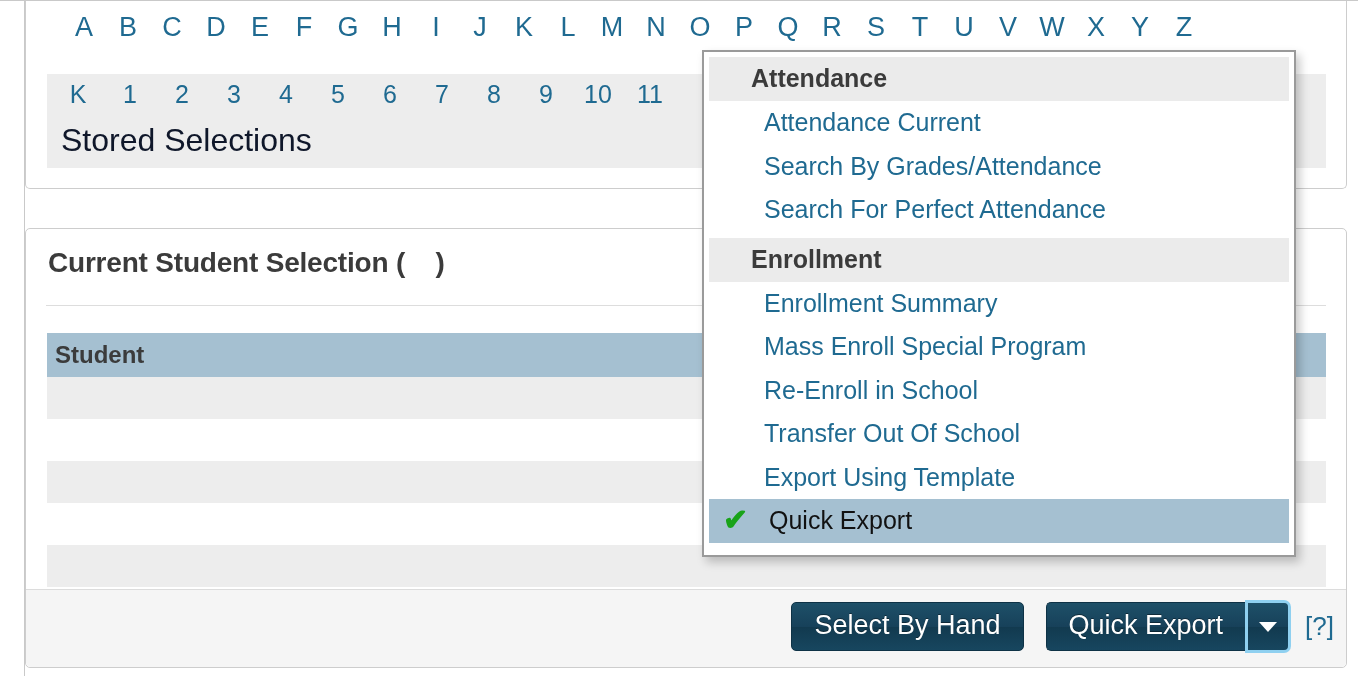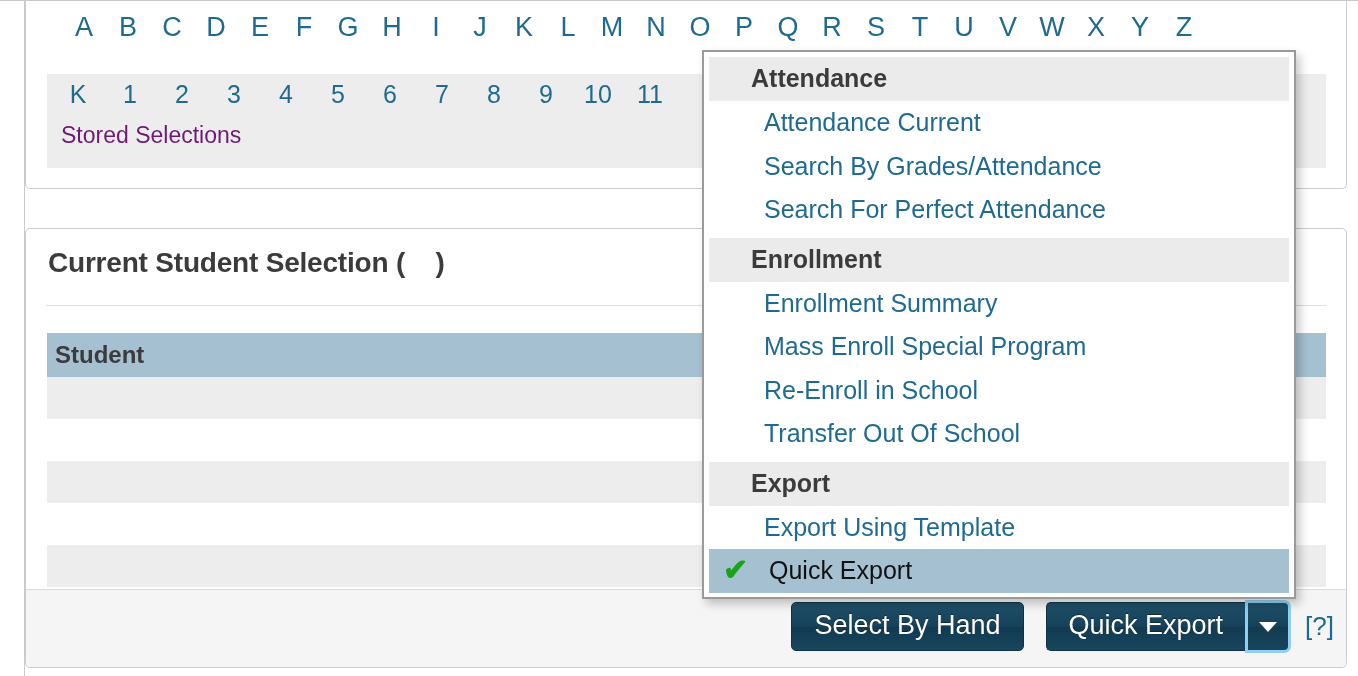--- a/index.html
+++ b/index.html
@@ -92,22 +92,22 @@
     min-width: 34px;
     text-align: center;
     margin-right: 18px;
     cursor: pointer;
   }
 
   .stored-link {
     position: absolute;
     left: 14px;
     top: 50px;
-    color: #701a75;
-    font-size: 23px;
+    color: #0f172a;
+    font-size: 32px;
     line-height: 1;
     text-decoration: none;
     cursor: pointer;
   }
 
   
   .selection-panel {
     position: absolute;
     left: 25px;
     top: 228px;
@@ -244,21 +244,21 @@
   .popup {
     position: absolute;
     left: 702px;
     top: 50px;
     width: 594px;
     background: #ffffff;
     border: 2px solid #9a9a9a;
     box-shadow: 4px 5px 9px rgba(0,0,0,0.22);
     box-sizing: border-box;
     z-index: 50;
-    padding-bottom: 4px;
+    padding-bottom: 12px;
   }
   .popup-section-header {
     background: #ebebeb;
     color: #3b3b3b;
     font-size: 25px;
     font-weight: bold;
     padding: 7px 0 8px 42px;
     margin: 6px 5px 0 5px;
     box-sizing: border-box;
   }
@@ -395,16 +395,15 @@
 <div class="popup" id="popup">
     <div class="popup-section-header first">Attendance</div>
     <div class="popup-item">Attendance Current</div>
     <div class="popup-item">Search By Grades/Attendance</div>
     <div class="popup-item">Search For Perfect Attendance</div>
     <div class="popup-section-header">Enrollment</div>
     <div class="popup-item">Enrollment Summary</div>
     <div class="popup-item">Mass Enroll Special Program</div>
     <div class="popup-item">Re-Enroll in School</div>
     <div class="popup-item">Transfer Out Of School</div>
-    <div class="popup-section-header">Export</div>
     <div class="popup-item">Export Using Template</div>
     <div class="popup-item selected"><span class="popup-check">✔</span><span>Quick Export</span></div>
   </div>
 
 </body></html>

